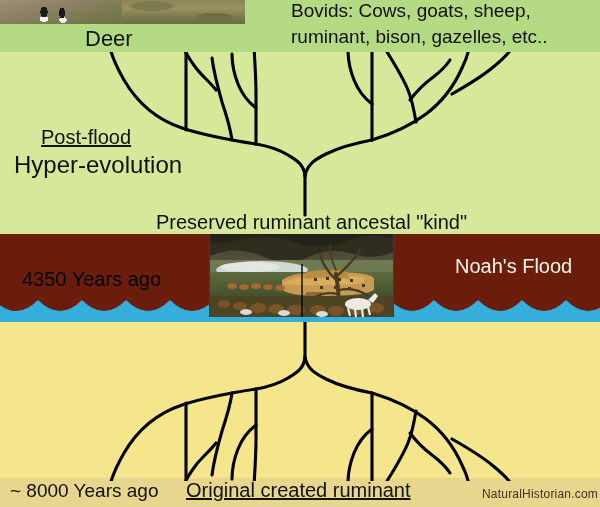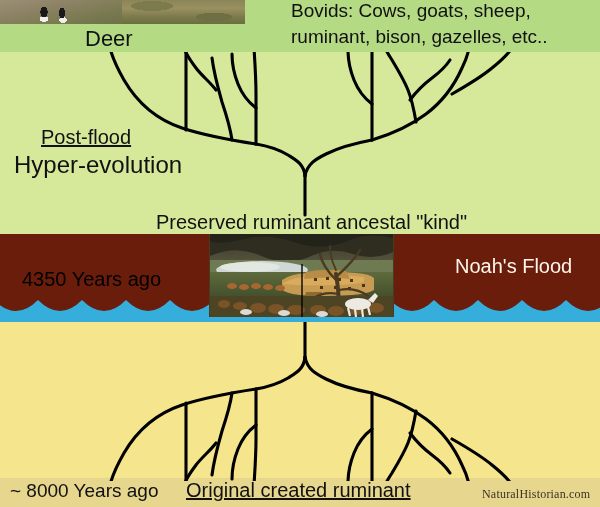--- a/index.html
+++ b/index.html
@@ -48,21 +48,21 @@
   #label-deer{left:85px;top:26px;font-size:22px;}
   #label-bovids-1{left:291px;top:0px;font-size:19px;}
   #label-bovids-2{left:291px;top:26px;font-size:19px;}
   #label-postflood-1{left:41px;top:126px;font-size:20px;text-decoration:underline;}
   #label-postflood-2{left:14px;top:151px;font-size:24px;}
   #label-preserved{left:156px;top:211px;font-size:20px;}
   #label-years-4350{left:22px;top:240px;font-size:20px;color:#000000;margin-top:28px;}
   #label-noahs-flood{left:455px;top:255px;font-size:20px;color:#fdf6ea;}
   #label-years-6000{left:10px;top:480px;font-size:19px;}
   #label-original{left:186px;top:479px;font-size:20px;text-decoration:underline;}
-  #watermark{left:482px;top:487px;font-size:12px;color:#3c3322;letter-spacing:.2px;font-family:Liberation Serif, serif;}
+  #watermark{left:482px;top:487px;font-size:12px;color:#3c3322;letter-spacing:.2px;}
 
   
   .tree{position:absolute;left:0;width:600px;}
   #tree-upper{top:52px;height:165px;}
   #tree-lower{top:316px;height:165px;}
   .tree path{fill:none;stroke:#000;stroke-width:3.1;stroke-linecap:round;}
 </style>
 </head>
 <body>
 

